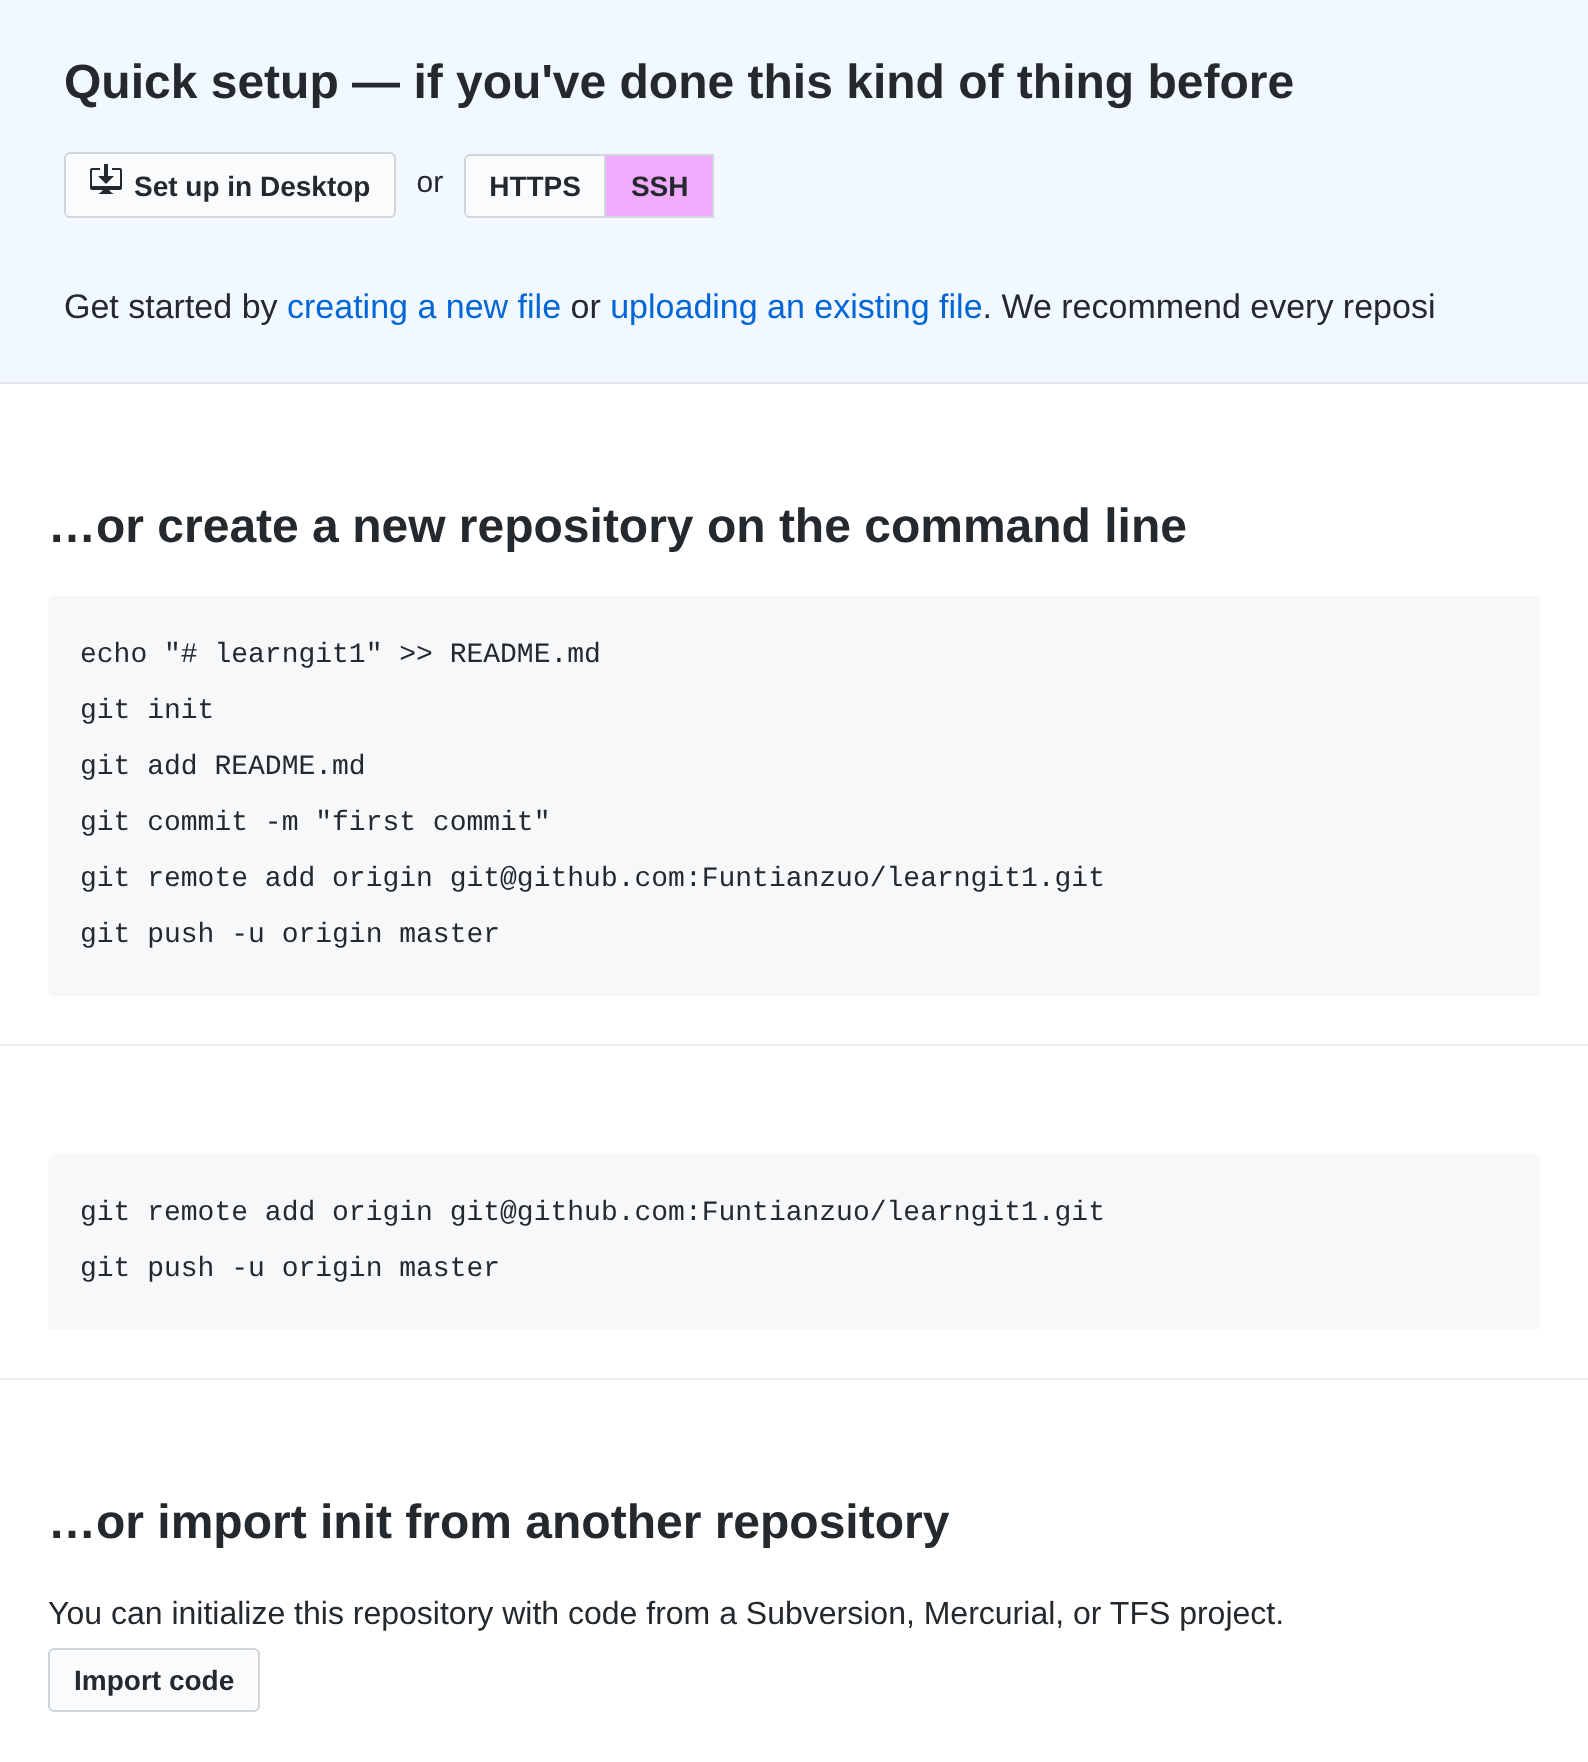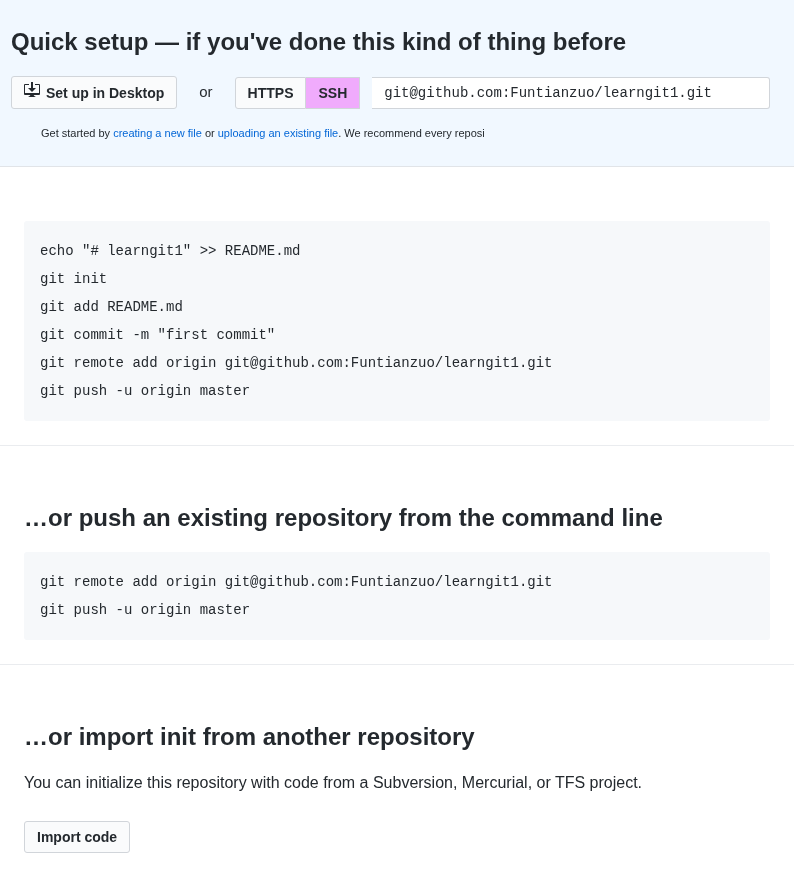--- a/index.html
+++ b/index.html
@@ -10,34 +10,34 @@
     body {
       font-family: -apple-system, BlinkMacSystemFont, "Segoe UI", Helvetica, Arial, sans-serif;
       font-size: 14px;
       line-height: 1.5;
       color: #24292e;
       background: #fff;
       width: 794px;
     }
     .quick-setup {
       background: #f1f8ff;
-      padding: 24px 24px 24px 11px;
+      padding: 24px 24px 24px 32px;
       border-bottom: 1px solid #e1e4e8;
     }
     .quick-setup h2 {
       font-size: 24px;
       font-weight: 600;
       margin-bottom: 16px;
       color: #24292e;
     }
     .setup-row {
       display: flex;
       align-items: center;
-      gap: 12px;
-      margin-bottom: 16px;
+      gap: 0;
+      margin-bottom: 32px;
     }
     .btn {
       display: inline-flex;
       align-items: center;
       gap: 6px;
       padding: 5px 12px;
       font-size: 14px;
       font-weight: 600;
       line-height: 20px;
       white-space: nowrap;
@@ -88,23 +88,22 @@
       line-height: 20px;
       border: 1px solid #d1d5da;
       border-left: none;
       border-radius: 0 3px 3px 0;
       font-family: "SFMono-Regular", Consolas, "Liberation Mono", Menlo, monospace;
       background: #fff;
       color: #24292e;
       min-width: 0;
     }
     .get-started {
-      font-size: 11px;
+      font-size: 17px;
       color: #24292e;
-      margin-left: 30px;
     }
     .get-started a {
       color: #0366d6;
       text-decoration: none;
     }
     .section {
       padding: 24px;
       border-bottom: 1px solid #eaecef;
     }
     .section:last-child {
@@ -122,21 +121,21 @@
       padding: 16px;
       font-family: "SFMono-Regular", Consolas, "Liberation Mono", Menlo, monospace;
       font-size: 14px;
       line-height: 2;
       color: #24292e;
       white-space: pre;
       overflow-x: auto;
     }
     .section p {
       font-size: 16px;
-      margin-bottom: 26px;
+      margin-bottom: 4px;
       color: #24292e;
     }
     .spacer {
       height: 30px;
     }
   </style>
 </head>
 <body>
 
 <div class="quick-setup">
@@ -148,42 +147,41 @@
             <path d="M4 6h3V0h2v6h3l-4 4-4-4zm11-4h-4v1h4v8H1V3h4V2H1a1 1 0 0 0-1 1v9a1 1 0 0 0 1 1h5.34c-.25.61-.86 1.39-2.34 2h8c-1.48-.61-2.09-1.39-2.34-2H15a1 1 0 0 0 1-1V3a1 1 0 0 0-1-1z"></path>
           </svg>
       </span>
       <span>Set up in Desktop</span>
     </button>
     <span class="or-text">or</span>
     <div class="btn-group">
       <button class="toggle-btn">HTTPS</button>
       <button class="toggle-btn selected">SSH</button>
     </div>
-    <input type="text" class="clone-url" readonly="" value="git@github.com:Funtianzuo/learngit1.git" style="">
   </div>
   <p class="get-started">
     <span>Get started by </span><a href="#">creating a new file</a><span> or </span><a href="#">uploading an existing file</a><span>. We recommend every reposi</span>
   </p>
 </div>
 
 <div class="spacer"></div>
 
 <div class="section">
+  <h2>…or create a new repository on the command line</h2>
   <div class="code-block">echo "# learngit1" &gt;&gt; README.md
 git init
 git add README.md
 git commit -m "first commit"
 git remote add origin git@github.com:Funtianzuo/learngit1.git
 git push -u origin master</div>
 </div>
 
 <div class="spacer"></div>
 
 <div class="section">
-  <h2>…or push an existing repository from the command line</h2>
   <div class="code-block">git remote add origin git@github.com:Funtianzuo/learngit1.git
 git push -u origin master</div>
 </div>
 
 <div class="spacer"></div>
 
 <div class="section">
   <h2>…or import init from another repository</h2>
   <p>You can initialize this repository with code from a Subversion, Mercurial, or TFS project.</p>
   <button class="btn">Import code</button>

